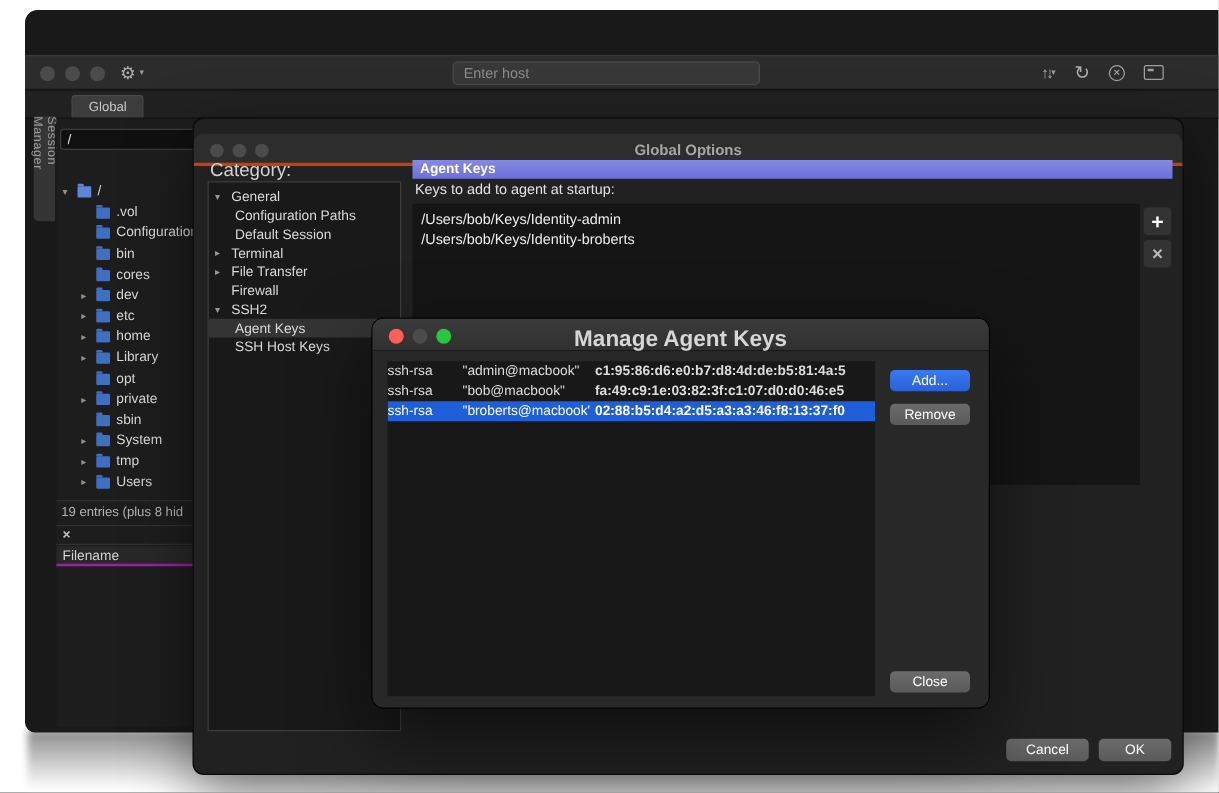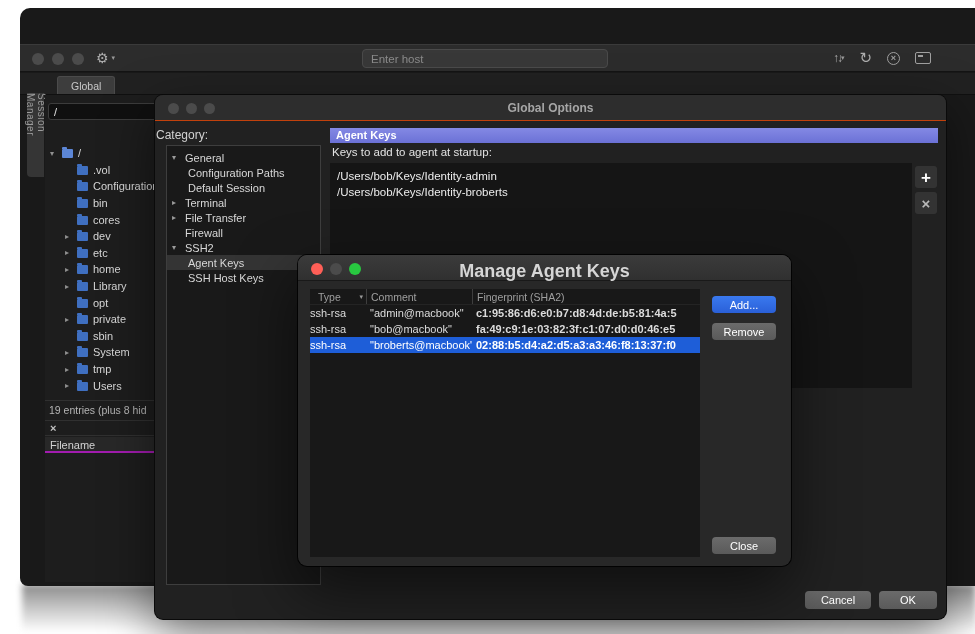--- a/index.html
+++ b/index.html
@@ -69,23 +69,23 @@
   .filename-header { position:absolute; left:0; right:0; top:342px; height:16px; background:#282828;
     border-bottom:2px solid #a21caf; color:#d2d2d2; font-size:11px; padding:2px 0 0 5px; }
 
   
   .dialog { position:absolute; }
   .dlg-lights { position:absolute; left:13px; top:8px; display:flex; gap:7px; }
   .dlg-title { position:absolute; left:0; right:0; top:6px; text-align:center; }
 
   .go { left:155px; top:95px; width:791px; height:524px; background:#212121; border-radius:8px;
     box-shadow:0 0 0 1px #0a0a0a, 0 18px 50px rgba(0,0,0,.5); z-index:5; }
-  .go-titlebar { position:relative; height:26px; background:#2d2d2d; border-radius:8px 8px 0 0; border-bottom:1px solid #c2410c; }
+  .go-titlebar { position:relative; height:26px; background:#2d2d2d; border-radius:8px 8px 0 0; border-bottom:3px solid #c2410c;margin-top:12px; }
   .go-title { color:#a6a6a6; font-size:12px; font-weight:700; }
-  .go-cat-label { position:absolute; left:1px; top:33px; font-size:12px; color:#d2d2d2; }
+  .go-cat-label { position:absolute; left:13px; top:33px; font-size:15px; color:#d2d2d2; }
   .go-cat-box { position:absolute; left:11px; top:50px; width:155px; height:440px; background:#191919;
     border:1px solid #3e3e3e; padding-top:4px; overflow:hidden; }
   .crow { display:flex; align-items:center; height:15px; font-size:11px; color:#d8d8d8; padding-left:5px; white-space:nowrap; }
   .crow.lvl1 { padding-left:21px; }
   .crow.sel { background:#343434; }
   .carrow { width:13px; flex:none; font-size:8px; color:#9a9a9a; }
   .go-header-bar { position:absolute; left:175px; top:33px; width:608px; height:15px;
     background:linear-gradient(#8489e4,#6b71d6); color:#fff; font-size:11px; font-weight:700;
     line-height:15px; padding-left:6px; }
   .go-keys-label { position:absolute; left:177px; top:51px; font-size:11.5px; color:#e2e2e2; }
@@ -325,32 +325,20 @@
     <div class="mak-titlebar">
       <div class="dlg-lights">
         <span class="light red"></span>
         <span class="light gray"></span>
         <span class="light green"></span>
       </div>
       <div class="dlg-title mak-title">Manage Agent Keys</div>
     </div>
 
     <div class="mak-table">
-      <div class="thead">
-        <div class="hc c-type">
-          <span>Type</span>
-          <span class="caret">▾</span>
-        </div>
-        <div class="hc c-comment">
-          <span>Comment</span>
-        </div>
-        <div class="hc c-fp">
-          <span>Fingerprint (SHA2)</span>
-        </div>
-      </div>
       <div class="krow">
         <span class="r-type">ssh-rsa</span>
         <span class="r-comment">"admin@macbook"</span>
         <span class="r-fp">c1:95:86:d6:e0:b7:d8:4d:de:b5:81:4a:5</span>
       </div>
       <div class="krow">
         <span class="r-type">ssh-rsa</span>
         <span class="r-comment">"bob@macbook"</span>
         <span class="r-fp">fa:49:c9:1e:03:82:3f:c1:07:d0:d0:46:e5</span>
       </div>

